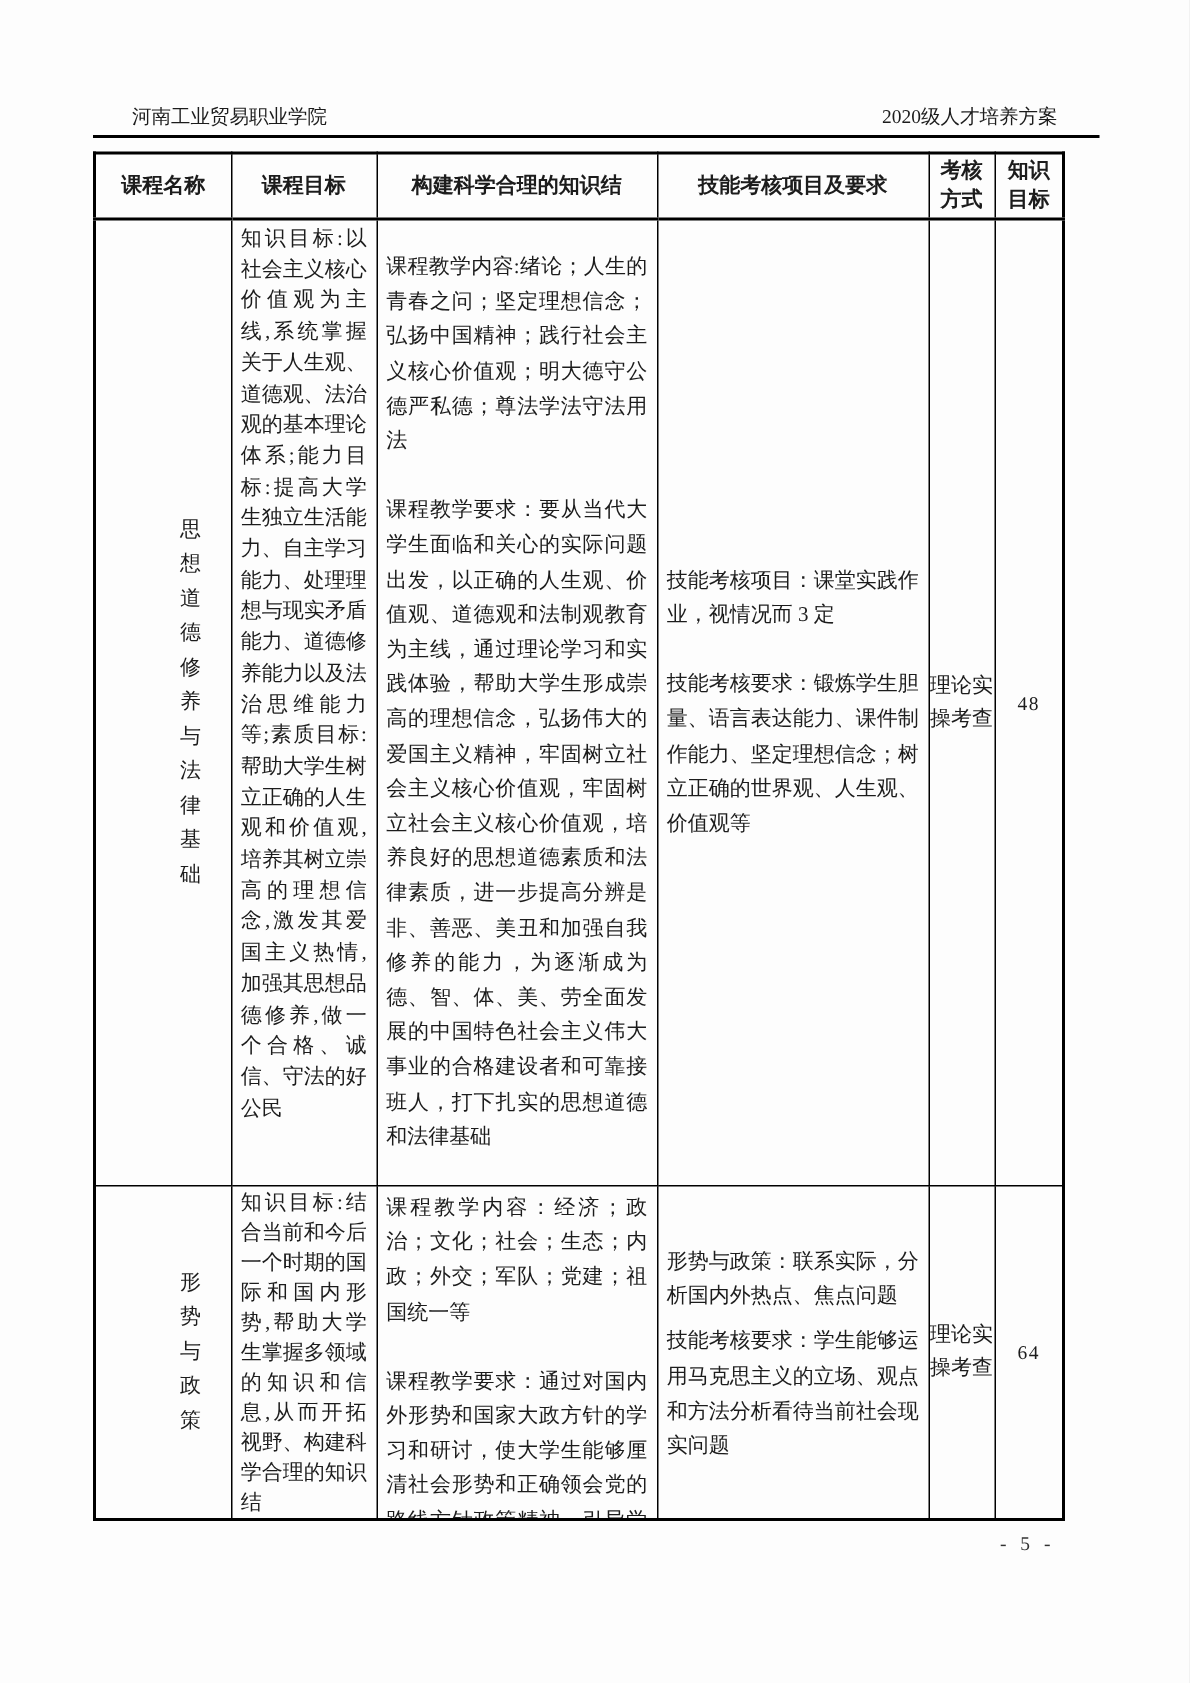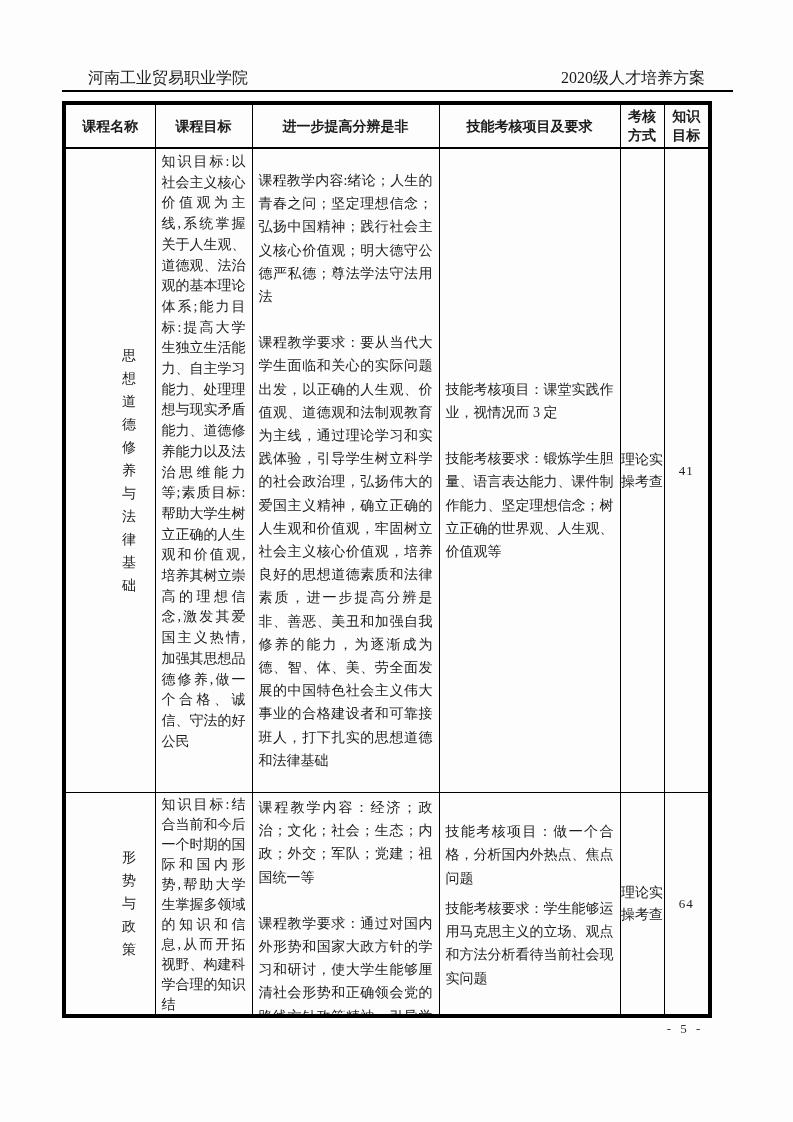--- a/index.html
+++ b/index.html
@@ -11,37 +11,37 @@
     height: 1122px;
     margin: 0 auto;
     background: #fdfdfd;
     overflow: hidden;
   }
   .page-header {
     position: absolute;
     top: 70px; left: 62px; width: 671px;
     display: flex;
     justify-content: space-between;
-    font-size: 16px;
+    font-size: 13px;
     line-height: 16px;
   }
   .page-header .hl { padding-left: 26px; }
   .page-header .hr { padding-right: 28px; }
   .header-rule {
     position: absolute;
     top: 90px; left: 62px; width: 671px;
     border-bottom: 2px solid #000;
   }
   table.course-table {
     position: absolute;
     top: 101px; left: 62px;
     width: 646px;
     border-collapse: collapse;
     table-layout: fixed;
-    border: 4px solid #000000;
+    border: 2px solid #000000;
   }
   .course-table th, .course-table td {
     border: 1px solid #000;
     vertical-align: middle;
     font-size: 14px;
     padding: 0;
   }
   .course-table thead th {
     height: 42px;
     font-weight: bold;
@@ -118,21 +118,21 @@
         <col class="c2">
         <col class="c3">
         <col class="c4">
         <col class="c5">
         <col class="c6">
     </colgroup>
     <thead>
       <tr>
         <th>课程名称</th>
         <th>课程目标</th>
-        <th>进一步提高分辨是非</th>
+        <th>构建科学合理的知识结</th>
         <th>技能考核项目及要求</th>
         <th>考核方式</th>
         <th>知识目标</th>
       </tr>
     </thead>
     <tbody>
       <tr class="row1">
         <td>
           <div class="cell name-cell">
             <div class="inner">思想道德修养与法律基础</div>
@@ -140,40 +140,40 @@
         </td>
         <td>
           <div class="cell obj-cell">
             <div class="inner">知识目标:以社会主义核心价值观为主线,系统掌握关于人生观、道德观、法治观的基本理论体系;能力目标:提高大学生独立生活能力、自主学习能力、处理理想与现实矛盾能力、道德修养能力以及法治思维能力等;素质目标:帮助大学生树立正确的人生观和价值观,培养其树立崇高的理想信念,激发其爱国主义热情,加强其思想品德修养,做一个合格、诚信、守法的好公民</div>
           </div>
         </td>
         <td>
           <div class="cell para-cell mid-cell">
             <div class="inner">
               <div class="p1">课程教学内容:绪论；人生的青春之问；坚定理想信念；弘扬中国精神；践行社会主义核心价值观；明大德守公德严私德；尊法学法守法用法</div>
-              <div class="p2">课程教学要求：要从当代大学生面临和关心的实际问题出发，以正确的人生观、价值观、道德观和法制观教育为主线，通过理论学习和实践体验，引导学生树立科学的社会政治理，弘扬伟大的爱国主义精神，确立正确的人生观和价值观，牢固树立社会主义核心价值观，培养良好的思想道德素质和法律素质，进一步提高分辨是非、善恶、美丑和加强自我修养的能力，为逐渐成为德、智、体、美、劳全面发展的中国特色社会主义伟大事业的合格建设者和可靠接班人，打下扎实的思想道德和法律基础</div>
+              <div class="p2">课程教学要求：要从当代大学生面临和关心的实际问题出发，以正确的人生观、价值观、道德观和法制观教育为主线，通过理论学习和实践体验，帮助大学生形成崇高的理想信念，弘扬伟大的爱国主义精神，牢固树立社会主义核心价值观，牢固树立社会主义核心价值观，培养良好的思想道德素质和法律素质，进一步提高分辨是非、善恶、美丑和加强自我修养的能力，为逐渐成为德、智、体、美、劳全面发展的中国特色社会主义伟大事业的合格建设者和可靠接班人，打下扎实的思想道德和法律基础</div>
             </div>
           </div>
         </td>
         <td>
           <div class="cell para-cell assess-cell mid-cell">
             <div class="inner">
               <div class="p1">技能考核项目：课堂实践作业，视情况而 3 定</div>
               <div class="p2">技能考核要求：锻炼学生胆量、语言表达能力、课件制作能力、坚定理想信念；树立正确的世界观、人生观、价值观等</div>
             </div>
           </div>
         </td>
         <td>
           <div class="cell method-cell">
             <div class="inner">理论实操考查</div>
           </div>
         </td>
         <td>
           <div class="cell hours-cell">
-            <div class="inner">41</div>
+            <div class="inner">48</div>
           </div>
         </td>
       </tr>
       <tr class="row2">
         <td>
           <div class="cell name-cell">
             <div class="inner">形势与政策</div>
           </div>
         </td>
         <td>
@@ -185,21 +185,21 @@
           <div class="cell para-cell top-cell">
             <div class="inner">
               <div class="p1">课程教学内容：经济；政治；文化；社会；生态；内政；外交；军队；党建；祖国统一等</div>
               <div class="p2">课程教学要求：通过对国内外形势和国家大政方针的学习和研讨，使大学生能够厘清社会形势和正确领会党的路线方针政策精神，引导学生树立科学的社会政治理</div>
             </div>
           </div>
         </td>
         <td>
           <div class="cell para-cell assess-cell mid-cell">
             <div class="inner">
-              <div class="p1">技能考核项目：做一个合格，分析国内外热点、焦点问题</div>
+              <div class="p1">形势与政策：联系实际，分析国内外热点、焦点问题</div>
               <div class="p2">技能考核要求：学生能够运用马克思主义的立场、观点和方法分析看待当前社会现实问题</div>
             </div>
           </div>
         </td>
         <td>
           <div class="cell method-cell">
             <div class="inner">理论实操考查</div>
           </div>
         </td>
         <td>

